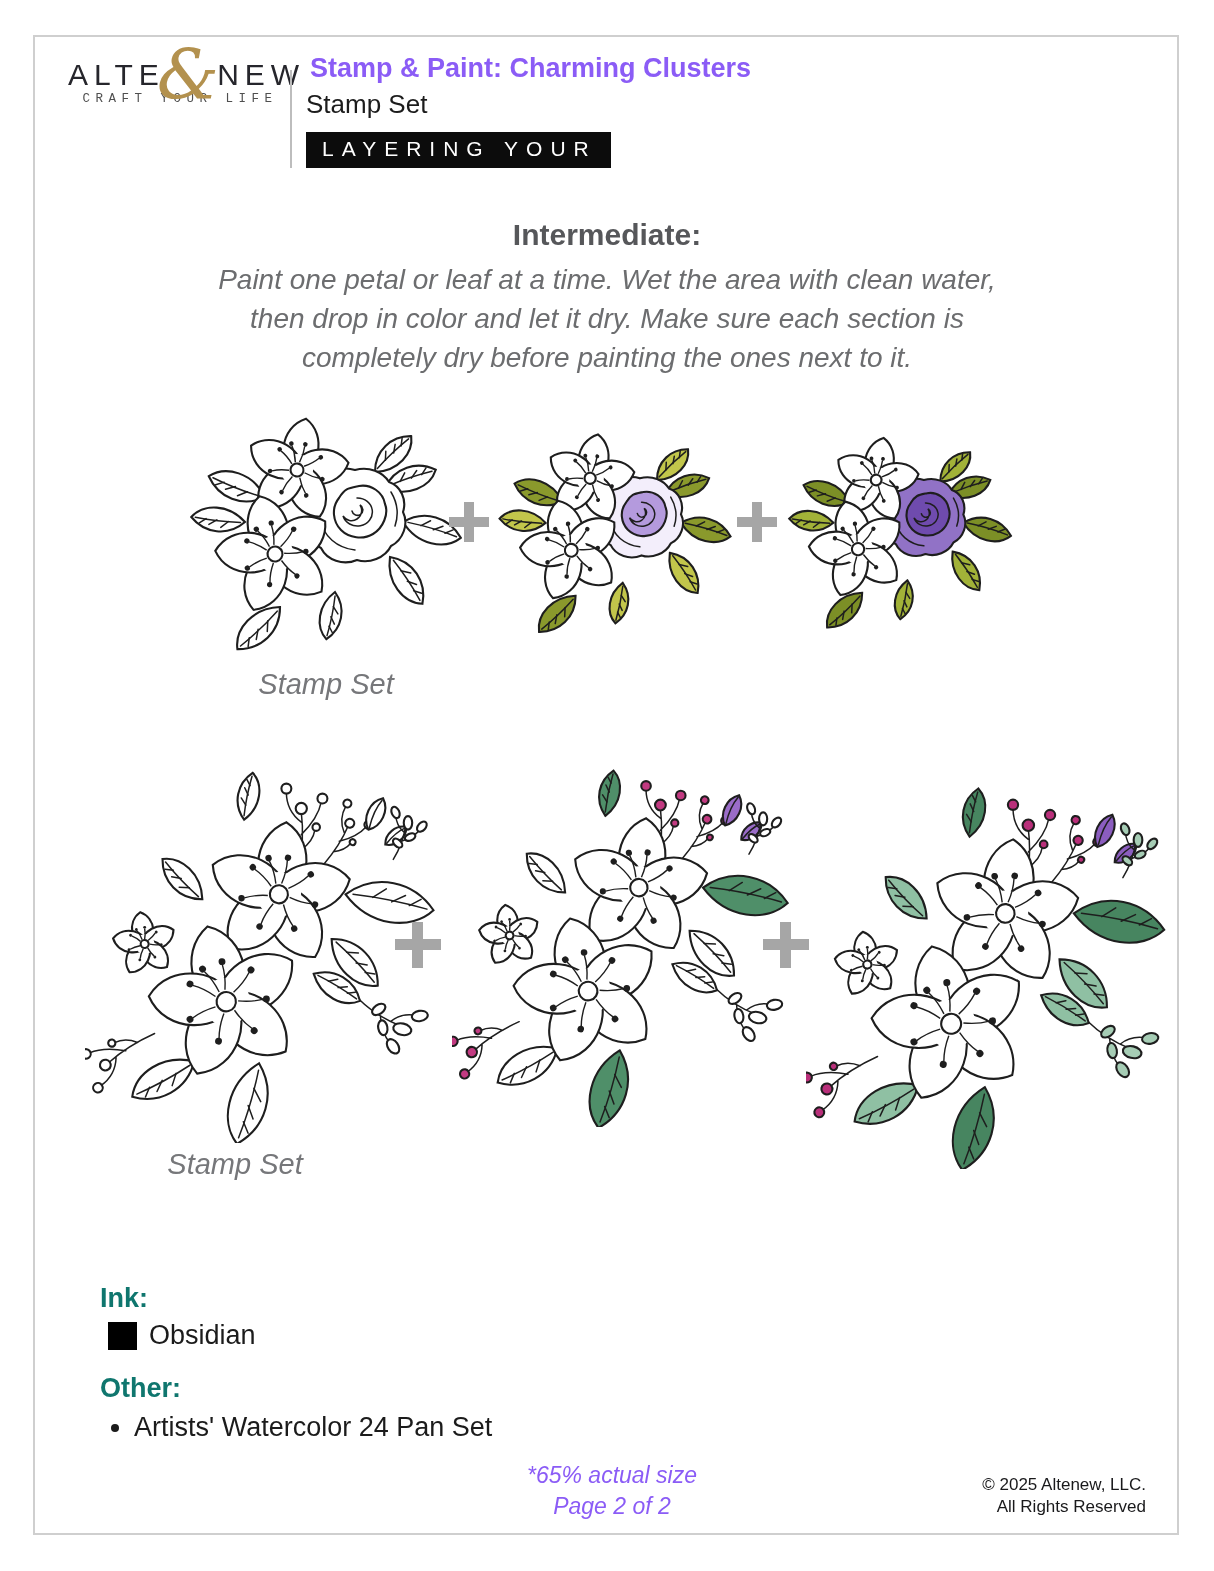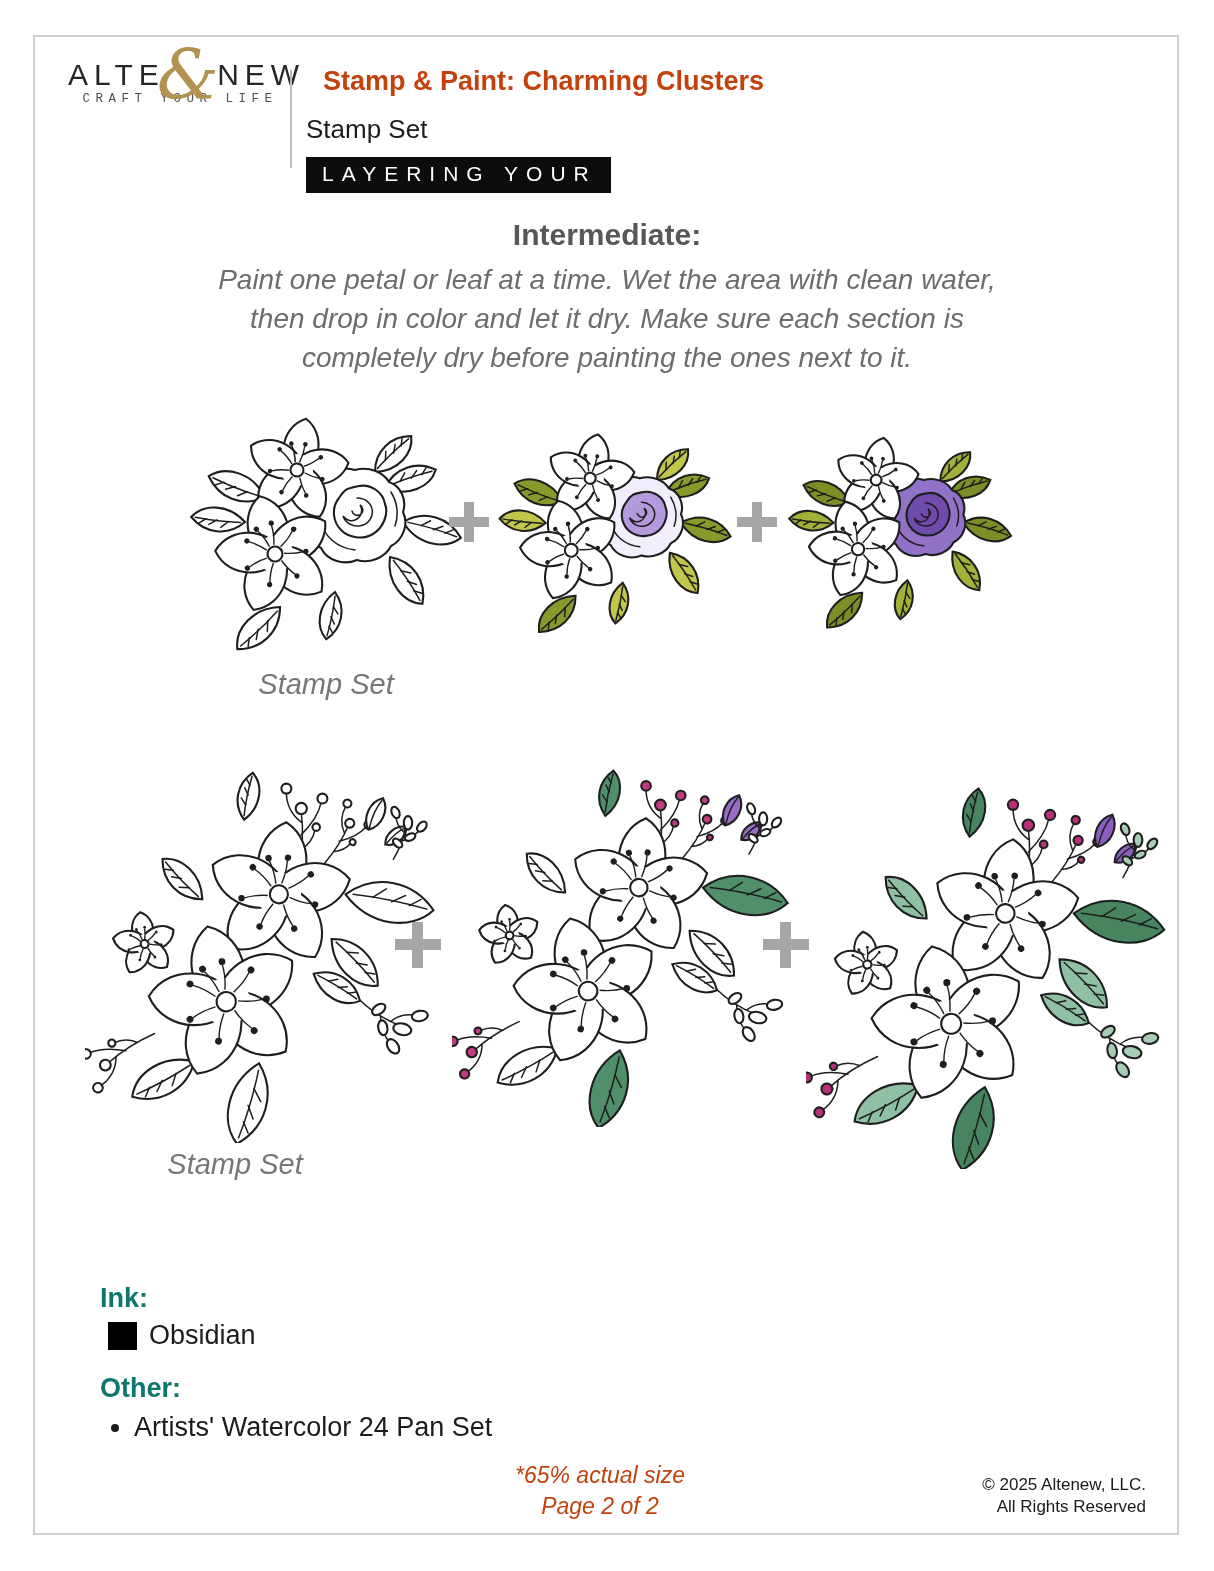--- a/index.html
+++ b/index.html
@@ -9,21 +9,21 @@
         border:2px solid #cfcfcf;box-sizing:border-box;}
 
   
   .logo{position:absolute;left:68px;top:58px;width:224px;text-align:center;}
   .logo-word{font-size:30px;letter-spacing:6px;color:#26262c;font-weight:400;white-space:nowrap;}
   .amp{font-family:"DejaVu Serif",serif;font-style:italic;font-size:70px;color:#b3914e;
        display:inline-block;line-height:0;vertical-align:-14px;margin:0 -8px;position:relative;z-index:1;}
   .tagline{margin-top:0;font-size:12.5px;letter-spacing:5.5px;color:#4f4f4f;white-space:nowrap;font-family:Liberation Mono, monospace;}
   .hdr-divider{position:absolute;left:290px;top:70px;width:2px;height:98px;background:#bdbdbd;}
   .titles{position:absolute;left:306px;top:48px;}
-  .doc-title{margin:17px;font-size:27px;font-weight:700;color:#c2410c;line-height:32px;}
+  .doc-title{margin:4px;font-size:27px;font-weight:700;color:#8b5cf6;line-height:32px;}
   .doc-subtitle{font-size:26px;color:#1c1c1c;margin-top:5px;line-height:30px;}
   .badge{display:inline-block;margin-top:13px;background:#0c0c0c;color:#fff;
          font-size:21px;letter-spacing:8px;padding:5px 14px 7px 16px;}
 
   
   .intro{position:absolute;left:0;top:218px;width:1214px;text-align:center;}
   .intro h2{margin:0;font-size:30px;font-weight:700;color:#56575a;}
   .intro p{margin:8px 0 0 0;font-size:28px;font-style:italic;color:#6c6d6f;line-height:39px;text-align:center;}
   .intro p span{display:block;}
 
@@ -77,22 +77,22 @@
   .materials{position:absolute;left:100px;top:1283px;}
   .mat-h{font-size:27px;font-weight:700;color:#0f766e;}
   .ink-row{display:flex;align-items:center;margin:6px 0 0 8px;}
   .swatch{width:29px;height:28px;display:inline-block;border:1px solid #000;box-sizing:border-box;}
   .ink-name{font-size:27px;color:#1b1b1b;margin-left:12px;text-align:right;}
   .other-h{margin-top:22px;}
   .other-list{margin:6px 0 0 0;padding-left:34px;}
   .other-list li{font-size:27px;color:#1b1b1b;line-height:34px;}
 
   
-  .foot-center{position:absolute;left:435px;top:1460px;width:330px;text-align:center;
-               font-size:23px;font-style:italic;color:#c2410c;line-height:31px;}
+  .foot-center{position:absolute;left:447px;top:1460px;width:330px;text-align:center;
+               font-size:23px;font-style:italic;color:#8b5cf6;line-height:31px;}
   .foot-center span{display:block;}
   .copyright{position:absolute;right:66px;top:1474px;text-align:right;
              font-size:17px;color:#19191b;line-height:22px;}
   .copyright span{display:block;}
 </style>
 </head>
 <body>
 
 <div class="page">
   <div class="page-border"></div>

